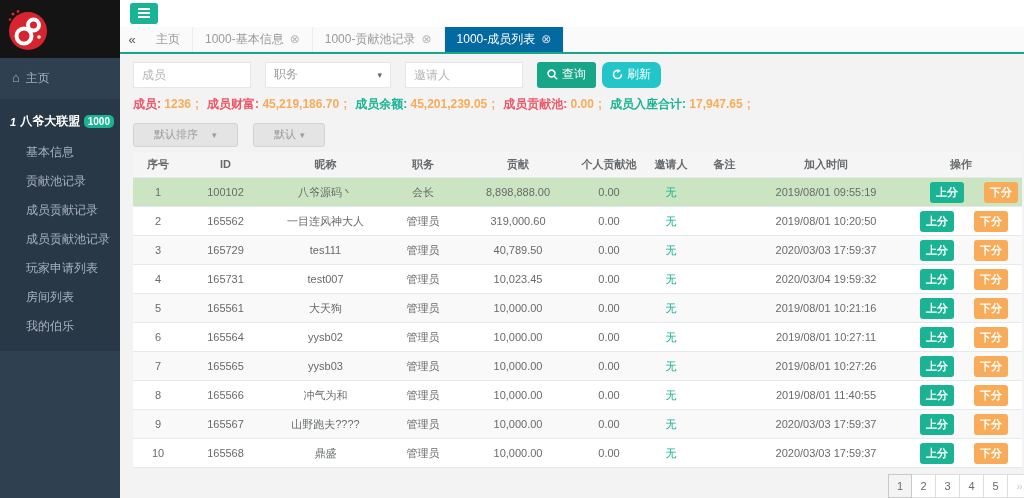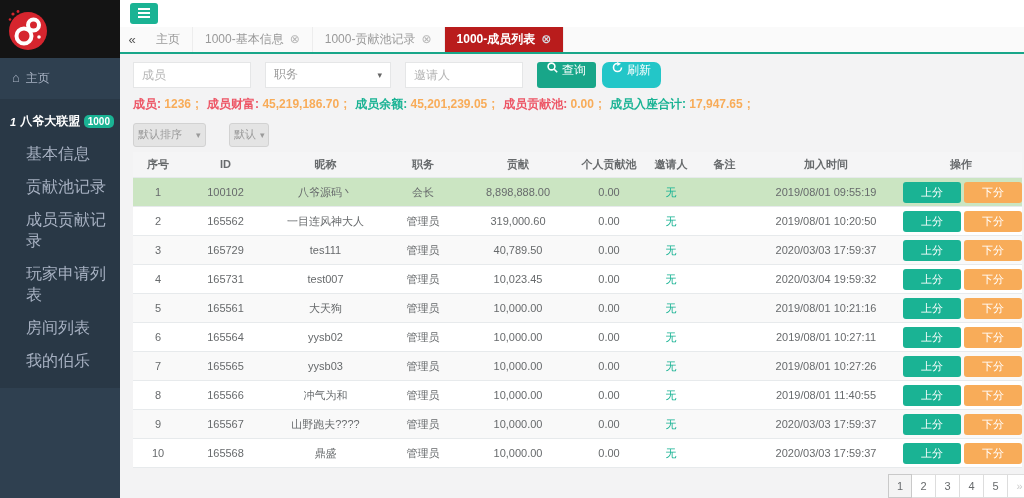--- a/index.html
+++ b/index.html
@@ -11,69 +11,69 @@
   .sidebar { width:120px; height:498px; background:#2f4050; flex:0 0 120px; }
   .logo-area { height:58px; background:#141414; display:flex; align-items:center; padding-left:6px; }
   .account { color:#8e9aa8; font-size:11px; padding:10px 0 10px 10px; cursor:pointer; }
   .account .caret { font-size:9px; }
   .nav-home { color:#a7b1c2; padding:12px 0 12px 12px; font-size:12px; cursor:pointer; }
   .nav-home .home-ic { margin-right:6px; font-size:13px; }
   .nav-group { background:#293846; padding:8px 0 10px 0; }
   .group-title { color:#ffffff; font-weight:bold; font-size:12px; padding:6px 6px 8px 10px; display:flex; align-items:center; cursor:pointer; }
   .group-title .g-index { font-style:italic; margin-right:4px; font-size:11px; }
   .group-title .badge { margin-left:auto; background:#1ab394; color:#fff; font-size:10px; font-weight:bold; border-radius:5px; padding:1px 4px; }
-  .sub-item { color:#a7b1c2; font-size:16px; padding:6px 0 6px 26px; cursor:pointer; }
+  .sub-item { color:#a7b1c2; font-size:12px; padding:6px 0 6px 26px; cursor:pointer; }
   .sub-item.active { color:#ffffff; font-weight:bold; }
 
   
   .main { flex:1; display:flex; flex-direction:column; background:#f3f3f4; min-width:0; }
   .topbar { height:30px; background:#ffffff; display:flex; align-items:center; padding-left:10px; }
   .hamburger { width:28px; height:21px; background:#1ab394; border:none; border-radius:3px; cursor:pointer; display:flex; flex-direction:column; justify-content:center; align-items:center; gap:2px; }
   .hamburger i { display:block; width:12px; height:2px; background:#fff; }
 
   .tabbar { height:30px; background:#fafafa; display:flex; align-items:stretch; border-bottom:2px solid #18a689; }
   .tab-scroll { width:24px; display:flex; align-items:center; justify-content:center; color:#555; font-size:13px; cursor:pointer; }
   .tabs { display:flex; }
   .tab { display:flex; align-items:center; padding:0 12px; font-size:12px; color:#999; border-right:1px solid #ededed; cursor:pointer; white-space:nowrap; }
   .tab .tab-close { margin-left:6px; font-size:12px; color:#b5b5b5; }
-  .tab.active { background:#b91c1c; color:#ffffff;font-weight:bold; }
+  .tab.active { background:#0369a1; color:#ffffff; }
   .tab.active .tab-close { color:#d7dde3; }
 
   .content { padding:8px 2px 0 13px; flex:1; }
 
   
   .filters { display:flex; align-items:center; margin-bottom:8px; }
   .filters input { width:118px; height:26px; border:1px solid #e5e6e7; background:#fff; padding:0 8px; font-size:12px; color:#676a6c; margin-right:14px; outline:none; }
   .filters input::placeholder { color:#b5b5b5; }
   .sel { width:126px; height:26px; border:1px solid #e5e6e7; background:#fff; display:flex; align-items:center; padding:0 8px; color:#999; margin-right:14px; cursor:pointer; }
   .sel .caret { margin-left:auto; font-size:9px; color:#666; }
-  .btn { height:26px; border:none; border-radius:3px; color:#fff; font-size:12px; padding:0 10px; display:flex; gap:4px; cursor:pointer; }
+  .btn { height:26px; border:none; border-radius:3px; color:#fff; font-size:12px; padding:0 10px; display:flex; align-items:center; gap:4px; cursor:pointer; }
   .btn-query { background:#18a689; margin-right:6px; }
   .btn-refresh { background:#23c6c8;border-radius:7px; }
 
   
   .stats { font-size:12px; font-weight:bold; margin:2px 0 10px 0; white-space:nowrap; }
   .stats .s-val { color:#f8ac59; }
   .stats .s-sep { color:#f8ac59; margin:0 8px 0 4px; }
 
   
   .sort-row { margin-bottom:5px; }
-  .sort-btn { height:24px; background:#e4e4e4; border:1px solid #d2d2d2; border-radius:3px; color:#9a9a9a; font-size:11px; padding:0 4px; margin-right:20px; cursor:pointer; }
+  .sort-btn { height:24px; background:#e4e4e4; border:1px solid #d2d2d2; border-radius:3px; color:#9a9a9a; font-size:11px; padding:0 20px; margin-right:12px; cursor:pointer; }
   .sort-btn .caret { font-size:9px; margin-left:14px; }
   .sort-btn.small .caret { margin-left:4px; }
 
   
   table { border-collapse:collapse; width:889px; background:#fff; font-size:11px; table-layout:fixed; }
   thead th { height:26px; font-weight:bold; color:#676a6c; background:#f5f5f6; border-bottom:1px solid #e7eaec; font-size:11px; }
   tbody td { height:29px; text-align:center; border-bottom:1px solid #e7eaec; color:#676a6c; overflow:hidden; white-space:nowrap; }
   tbody tr:nth-child(odd):not(.hl) { background:#f9f9f9; }
   tbody tr.hl { background:#cbe5c2; }
   td.inviter { color:#1ab394; }
   td.ops { text-align:right; padding-right:4px; }
-  .abtn { display:inline-block; border:none; border-radius:3px; color:#fff; font-size:11px; padding:3px 18px; margin-left:3px; cursor:pointer; }
+  .abtn { display:inline-block; border:none; border-radius:3px; color:#fff; font-size:11px; padding:3px 6px; margin-left:20px; cursor:pointer;font-weight:bold; }
 
   
   .pagination { display:flex; justify-content:flex-end; margin:6px -10px 0 0; }
   .page { min-width:24px; height:24px; background:#fff; border:1px solid #ddd; border-left:none; color:#676a6c; font-size:11px; cursor:pointer; }
   .page:first-child { border-left:1px solid #ddd; }
   .page.active { background:#f4f4f4; border-color:#c9c9c9; }
   .page.next { color:#ccc; }
 
   svg.ic { display:block; }
 </style>
@@ -102,20 +102,21 @@
     <div class="nav-group">
       <div class="group-title">
         <span class="g-index">1</span>
         <span class="g-label">八爷大联盟</span>
         <span class="badge">1000</span>
       </div>
       <div id="submenu">
           <div class="sub-item">基本信息</div>
           <div class="sub-item">贡献池记录</div>
           <div class="sub-item">成员贡献记录</div>
+          <div class="sub-item">成员贡献池记录</div>
           <div class="sub-item">玩家申请列表</div>
           <div class="sub-item">房间列表</div>
           <div class="sub-item">我的伯乐</div>
         </div>
     </div>
   </aside>
 
   <div class="main">
     <div class="topbar">
       <button class="hamburger">

